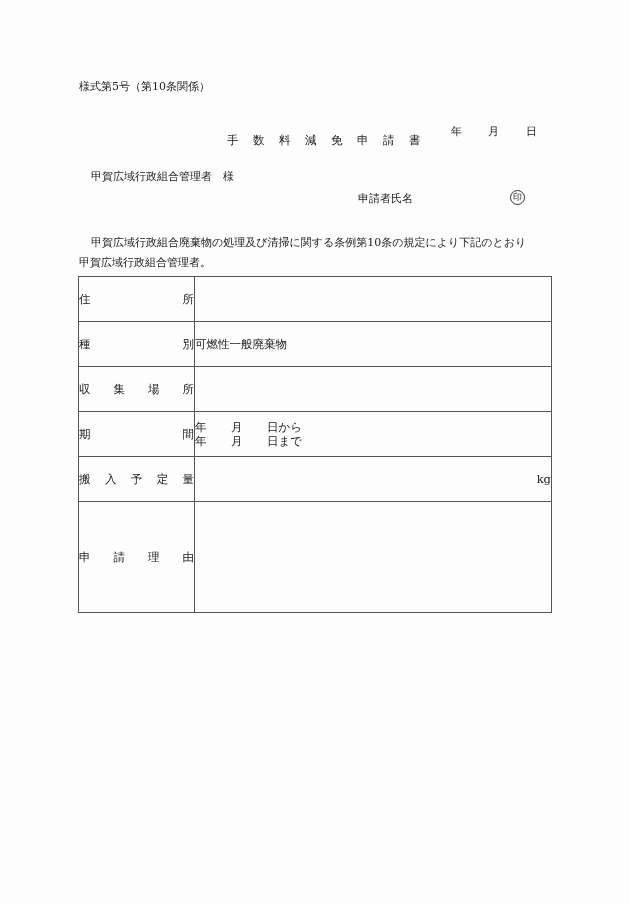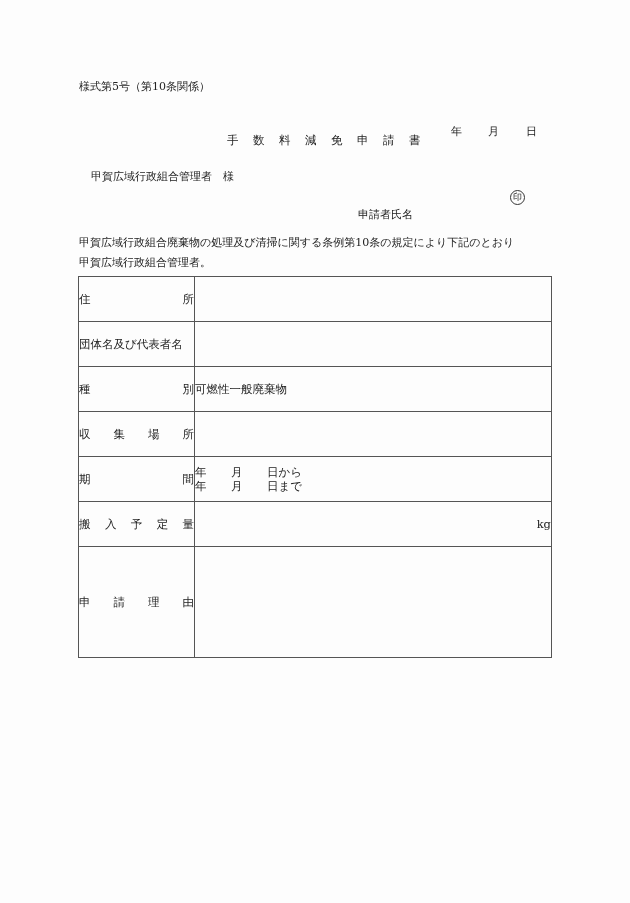--- a/index.html
+++ b/index.html
@@ -7,24 +7,24 @@
     width:630px; height:903px; background:#fdfdfd; position:relative; overflow:hidden;
     font-family: "DejaVu Serif", "Liberation Serif", serif; color:#222;
   }
   .abs { position:absolute; white-space:nowrap; font-size:11px; line-height:14px; }
   #form-number { left:79px; top:80px; }
   #title { left:227px; top:103px; font-size:11.5px;margin-top:30px; }
   #title span { display:inline-block; width:26px; }
   #date-line { left:440px; top:125px;margin-left:11px; }
   #date-line span { display:inline-block; }
   #addressee { left:91px; top:170px;text-align:right; }
-  #applicant-name-label { left:358px; top:208px; }
+  #applicant-name-label { left:358px; top:192px; }
   #seal { left:510px; top:190px; width:13px; height:13px; border:1px solid #333; border-radius:50%;
           font-size:9px; line-height:13px; text-align:center; }
-  #body-line1 { left:79px; top:236px; }
+  #body-line1 { left:91px; top:236px; }
   #body-line2 { left:79px; top:256px; }
 
   table.form {
     position:absolute; left:78px; top:276px; width:474px; border-collapse:collapse;
     font-size:11.5px;
   }
   table.form td { border:1px solid #555; padding:0; vertical-align:middle; }
   td.label { width:116px; padding:0 6px 0 6px; box-sizing:border-box; }
   td.value { padding-left:6px; }
   .lbl-justify { display:flex; justify-content:space-between; }
@@ -55,28 +55,20 @@
 <div class="abs" id="body-line1">甲賀広域行政組合廃棄物の処理及び清掃に関する条例第10条の規定により下記のとおり</div>
 <div class="abs" id="body-line2">甲賀広域行政組合管理者。</div>
 
 <table class="form">
   <tbody>
       <tr class="r45">
     <td class="label">
           <div class="lbl-justify">
             <span>住</span>
             <span>所</span>
-          </div>
-        </td>
-    <td class="value"></td>
-  </tr>
-  <tr class="r45">
-    <td class="label">
-          <div class="lbl-justify">
-            <span>団体名及び代表者名</span>
           </div>
         </td>
     <td class="value"></td>
   </tr>
   <tr class="r45">
     <td class="label">
           <div class="lbl-justify">
             <span>種</span>
             <span>別</span>
           </div>

